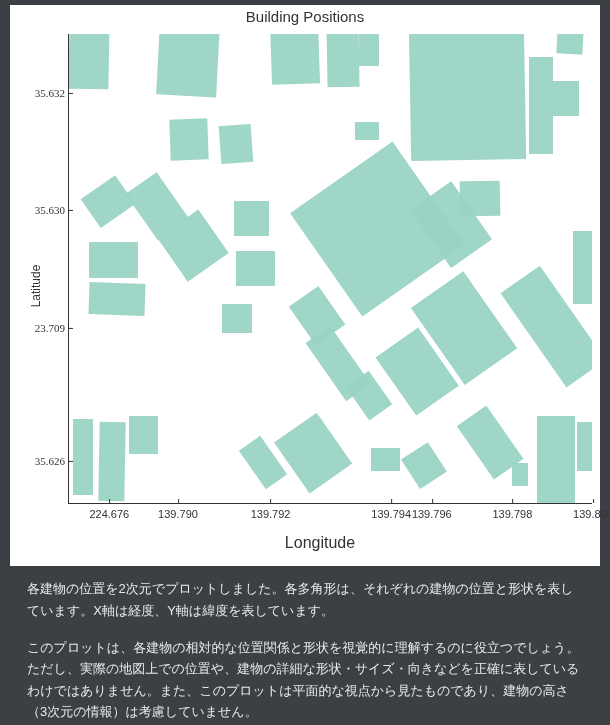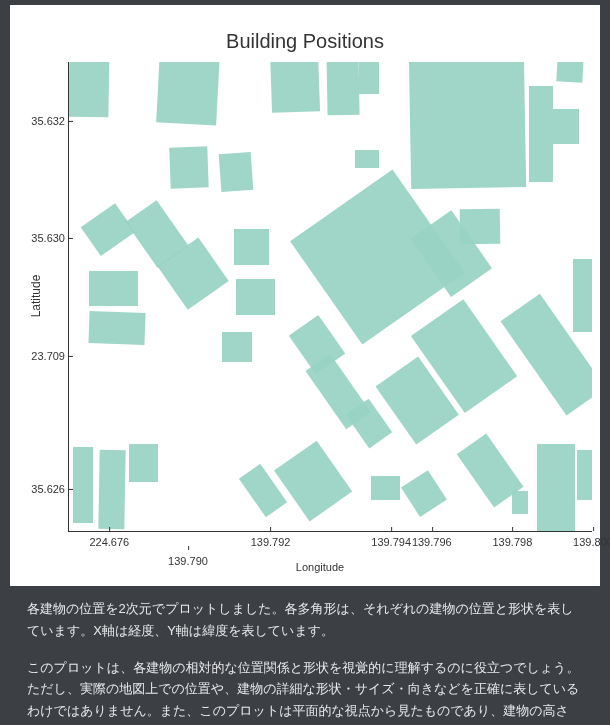--- a/index.html
+++ b/index.html
@@ -14,62 +14,62 @@
   line-height: 1.65;
 }
 .chart-container {
   background: #ffffff;
   margin: 5px 10px 12px 10px;
   position: relative;
 }
 .chart-title {
   text-align: center;
   color: #333;
-  font-size: 20px;
+  font-size: 15px;
   font-weight: 400;
-  padding-top: 20px;
+  padding-top: 0;
 }
 .annotation {
   position: absolute;
   top: 26px;
   left: 66px;
   font-size: 11px;
   color: #333;
   line-height: 1.9;
   z-index: 5;
 }
 .plot-area {
   position: relative;
   margin: 4px 8px 6px 58px;
   height: 470px;
   border-left: 1px solid #333;
   border-bottom: 1px solid #333;
 }
 .y-ticks { position: absolute; left: -48px; top: 0; bottom: 0; width: 44px; }
-.y-tick { position: absolute; right: 0; font-size: 11px; color: #333; transform: translateY(-50%); }
+.y-tick { position: absolute; right: 0; font-size: 11px; color: #333; transform: translateY(-50%); font-family: Liberation Serif, serif; }
 .y-tick::after {
   content: ""; position: absolute; right: -8px; top: 50%; width: 4px; height: 1px; background: #333;
 }
 .x-ticks { position: absolute; left: 0; right: 0; bottom: -18px; height: 16px; }
 .x-tick { position: absolute; font-size: 11px; color: #333; transform: translateX(-50%); }
 .x-tick::before {
   content: ""; position: absolute; left: 50%; top: -6px; width: 1px; height: 4px; background: #333;
 }
 .y-label {
   position: absolute;
   left: 6px;
   top: 50%;
   transform: translateY(-50%) rotate(-90deg);
   transform-origin: center;
   font-size: 12px;
   color: #333;
 }
 .x-label {
   text-align: center;
-  font-size: 11px;
+  font-size: 16px;
   color: #333;
   padding: 20px 0 10px 30px;
 }
 .buildings {
   position: absolute; inset: 0; overflow: hidden;
 }
 .bldg {
   position: absolute;
   background: #97d2c2;
   opacity: 0.92;
@@ -134,21 +134,21 @@
         <div class="bldg" style="left: 443.385px; top: 428.875px; width: 16.1231px; height: 23.5px;"></div>
       </div>
     <div class="y-ticks" id="yticks">
         <div class="y-tick" style="top: 427px;">35.626</div>
         <div class="y-tick" style="top: 293.75px;">23.709</div>
         <div class="y-tick" style="top: 176.25px;">35.630</div>
         <div class="y-tick" style="top: 58.75px;">35.632</div>
       </div>
     <div class="x-ticks" id="xticks">
         <div class="x-tick" style="left: 40.3077px;">224.676</div>
-        <div class="x-tick" style="left: 119px; margin-top: 19px;">139.790</div>
+        <div class="x-tick" style="left: 109px;">139.790</div>
         <div class="x-tick" style="left: 201.538px;">139.792</div>
         <div class="x-tick" style="left: 282.154px; margin-left: 40px;">139.794</div>
         <div class="x-tick" style="left: 362.769px;">139.796</div>
         <div class="x-tick" style="left: 443.385px;">139.798</div>
         <div class="x-tick" style="left: 524px;">139.800</div>
       </div>
   </div>
 
   <div class="x-label">Longitude</div>
 </div>

